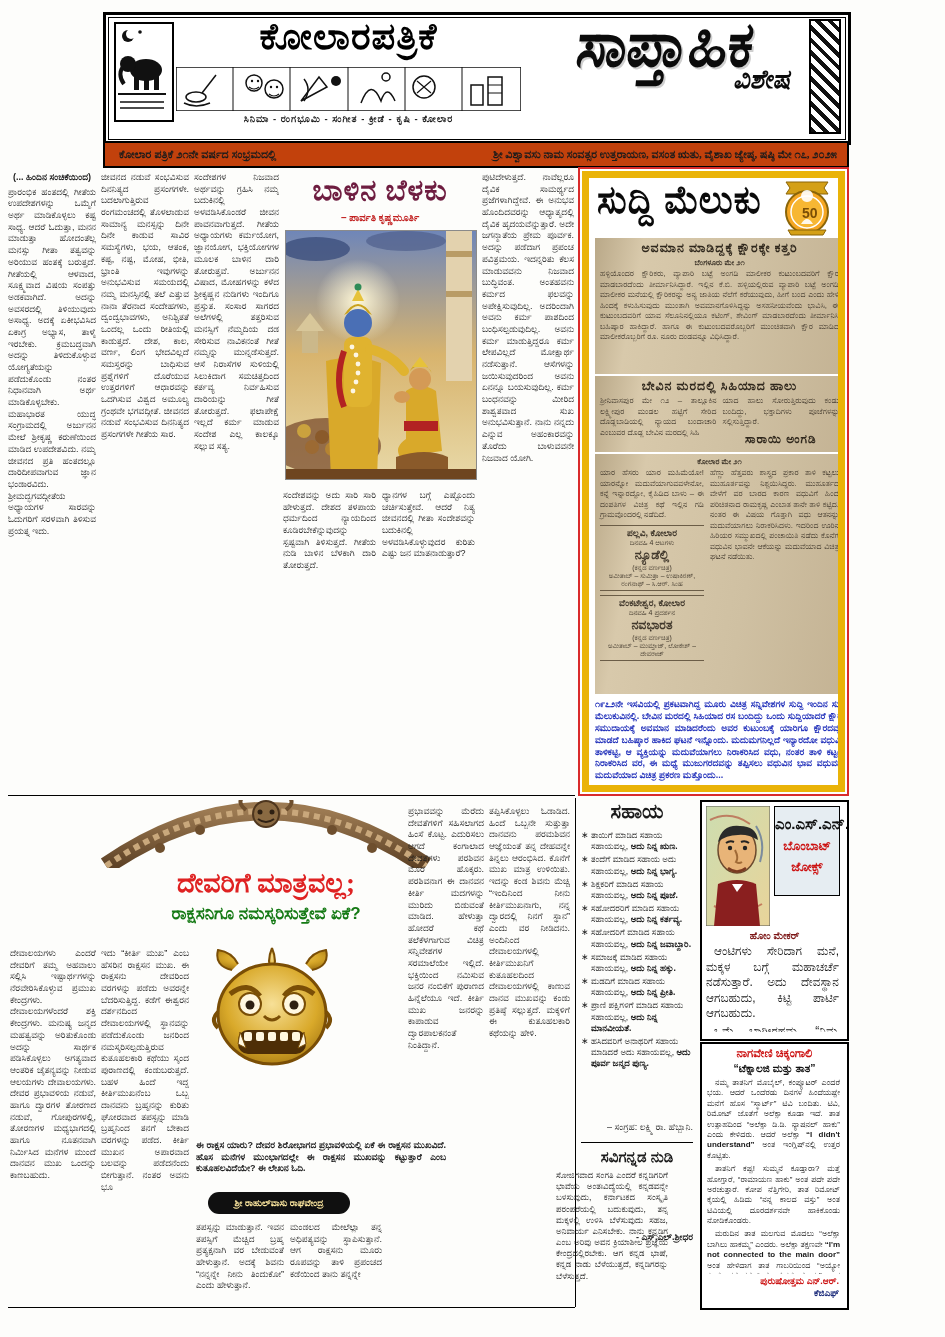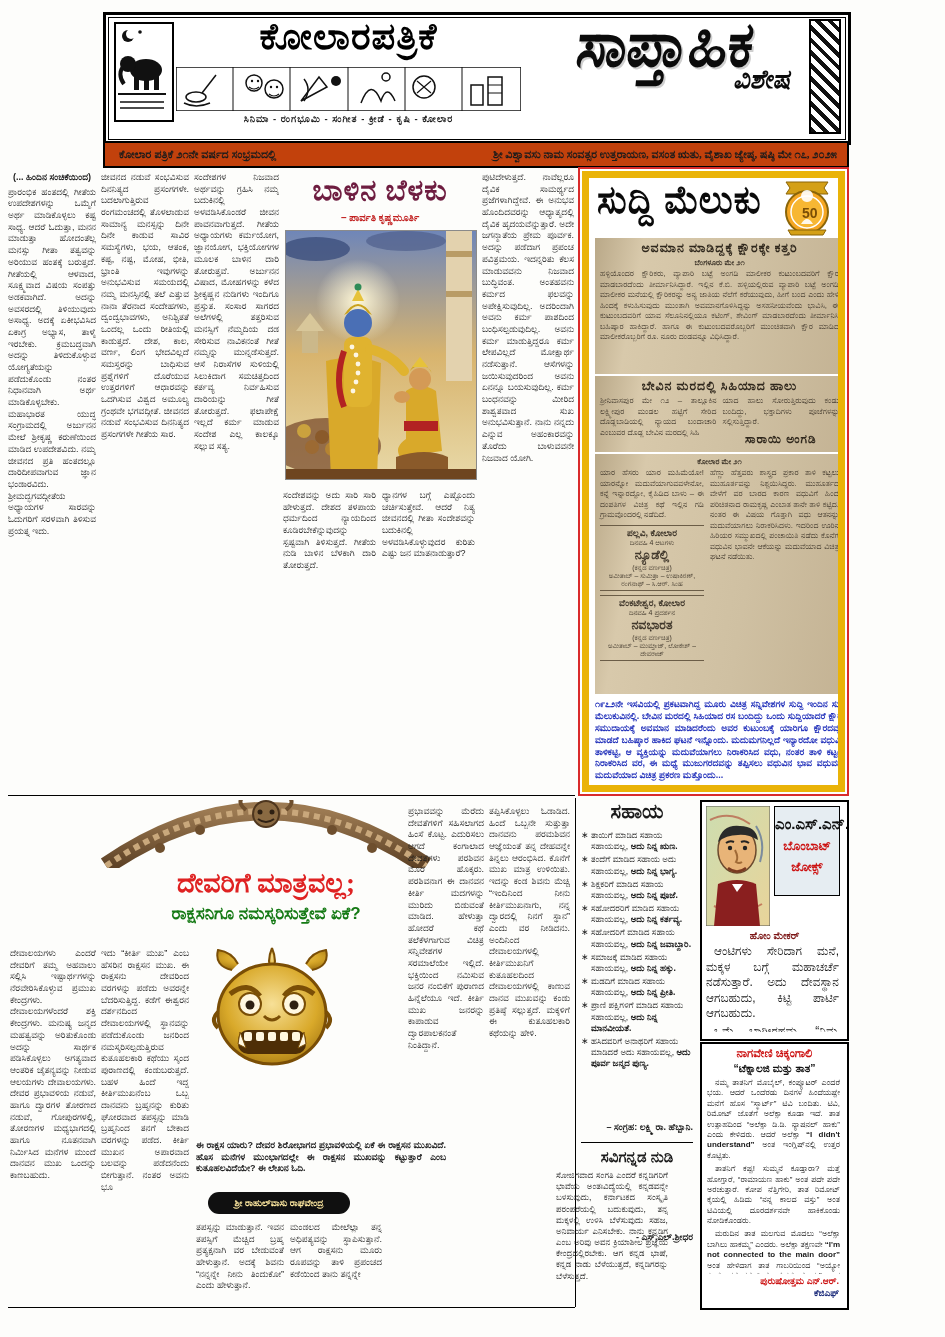--- a/index.html
+++ b/index.html
@@ -66,21 +66,21 @@
   .pill{left:208px;top:1192px;width:142px;height:22px;background:#101010;border-radius:12px;color:#ffe9a0;
         display:flex;align-items:center;justify-content:center;font-size:9px;font-weight:700;}
   .vline{border-left:1.5px solid #000;width:0;}
   .hline{border-top:1.5px solid #000;height:0;}
   
   .sahaya-title{left:581px;top:800px;width:112px;text-align:center;font-size:20px;font-weight:900;}
   .s-list{left:581px;top:830px;width:112px;font-size:8.6px;line-height:1.3;}
   .s-item{display:flex;margin-bottom:2px;}
   .s-item .bu{width:10px;flex:0 0 10px;font-size:9px;}
   .s-item .bold{font-weight:800;}
-  .s-sig{left:581px;top:1122px;width:112px;text-align:right;font-weight:700;font-size:9px;}
+  .s-sig{left:581px;top:1122px;width:112px;text-align:right;font-weight:400;font-size:9px;}
   .savig-title{left:581px;top:1148px;width:112px;text-align:center;font-size:15px;font-weight:800;}
   .savig-sig{left:581px;top:1232px;width:112px;text-align:right;font-weight:800;font-size:9px;}
   
   .jokes{left:700px;top:800px;width:145px;height:237px;border:2px solid #000;background:#fff;overflow:hidden;}
   .jtitle{position:absolute;left:72px;top:4px;width:66px;height:90px;border:1.5px solid #000;background:#e6edf2;
           text-align:center;padding-top:8px;box-sizing:border-box;}
   .jtitle .l1{font-size:15px;font-weight:800;color:#111;display:block;}
   .jtitle .l2,.jtitle .l3{font-size:12.5px;font-weight:900;color:#cc1111;display:block;margin-top:6px;}
   .jsub{position:absolute;left:0;top:128px;width:100%;text-align:center;font-size:10px;font-weight:800;color:#7c1616;}
   .jbody{position:absolute;left:4px;top:142px;width:133px;height:88px;font-size:12px;line-height:1.3;text-align:justify;overflow:hidden;}

